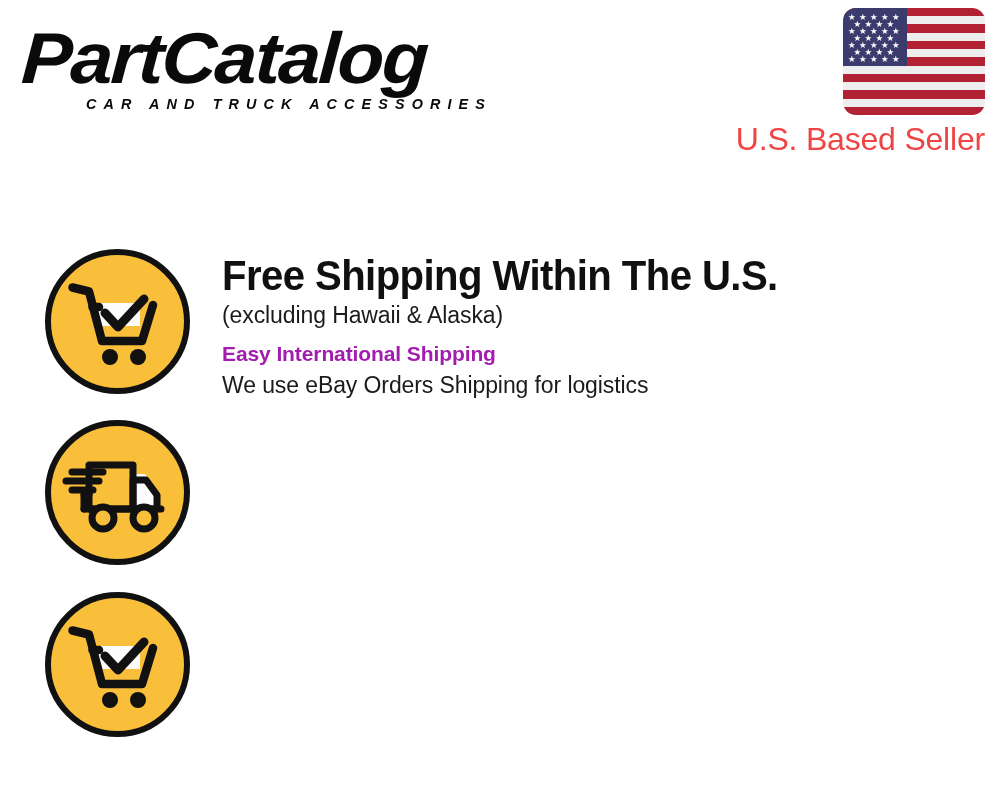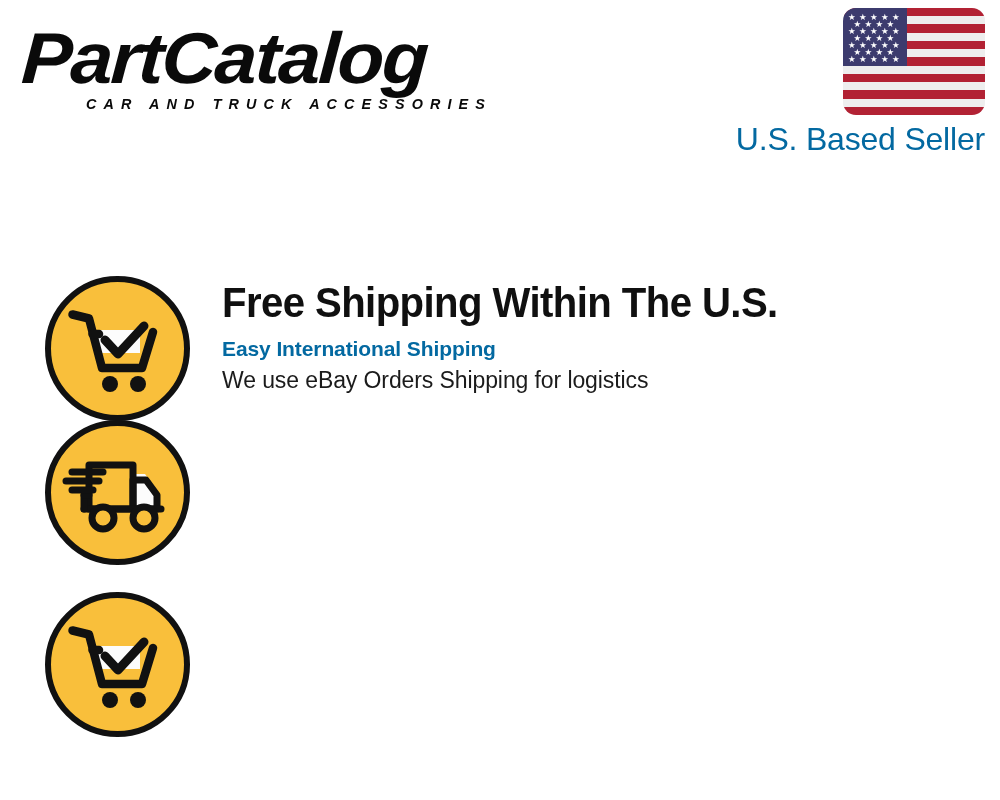--- a/index.html
+++ b/index.html
@@ -99,38 +99,38 @@
     line-height: 8.5px;
     font-family: "DejaVu Sans", sans-serif;
   }
   #seller-label {
     margin-top: 2px;
     font-family: "Liberation Sans", sans-serif;
     font-weight: 400;
     font-size: 32px;
     line-height: 36px;
     letter-spacing: -0.2px;
-    color: #0369a1;
+    color: #ef4444;
     white-space: nowrap;
   }
 
   
   #features {
     position: absolute;
     left: 0;
     top: 185px;
     width: 1000px;
   }
   .feature-row {
     position: absolute;
     left: 0;
     width: 1000px;
     height: 152px;
   }
-  #feature-row-0 { top: 62px; margin-top: 27px; }
+  #feature-row-0 { top: 62px; }
   #feature-row-1 { top: 233px; }
   #feature-row-2 { top: 405px; }
 
   .feature-icon {
     position: absolute;
     left: 43px;
     top: 0;
     width: 149px;
     height: 149px;
   }
@@ -162,21 +162,21 @@
     letter-spacing: -0.1px;
     color: #1b1b1b;
     white-space: nowrap;
   }
   .feature-sub-strong {
     font-family: "Liberation Sans", sans-serif;
     font-weight: 700;
     font-size: 21px;
     line-height: 31px;
     letter-spacing: -0.1px;
-    color: #0369a1;
+    color: #a21caf;
     white-space: nowrap;
   }
 
   
   .centered-heading {
     position: absolute;
     left: 222px;
     top: 50px;
   }
   .stack-top { padding-top: 6px; }
@@ -256,20 +256,21 @@
         <path d="M53 79 H97 L97 56 H48 Z" fill="#fcfcfc"></path>
         <path d="M29.5 40.5 L46 44.5 L59 94 L99 94 L110 58" fill="none" stroke="#111111" stroke-width="8.5" stroke-linecap="round" stroke-linejoin="round"></path>
         <path d="M56 60 L49.5 60" fill="none" stroke="#111111" stroke-width="8.5" stroke-linecap="round"></path>
         <path d="M62 66 L75 80 L101 52" fill="none" stroke="#111111" stroke-width="9" stroke-linecap="round" stroke-linejoin="round"></path>
         <circle cx="67" cy="110" r="8" fill="#111111"></circle>
         <circle cx="95" cy="110" r="8" fill="#111111"></circle>
       </svg>
     </div>
     <div class="feature-text stack-top">
       <div class="feature-heading">Free Shipping Within The U.S.</div>
+      <div class="feature-sub">(excluding Hawaii &amp; Alaska)</div>
       <div class="feature-sub-strong sub-gap">Easy International Shipping</div>
       <div class="feature-sub">We use eBay Orders Shipping for logistics</div>
     </div>
   </div>
 
   <div class="feature-row" id="feature-row-1">
     <div class="feature-icon">
       <svg viewBox="0 0 149 149" xmlns="http://www.w3.org/2000/svg">
         <circle cx="74.5" cy="74.5" r="69.5" fill="#f9bf3b" stroke="#111111" stroke-width="6"></circle>
         <path d="M93 56 H102 L113 71 V88 H93 Z" fill="#fcfcfc"></path>

